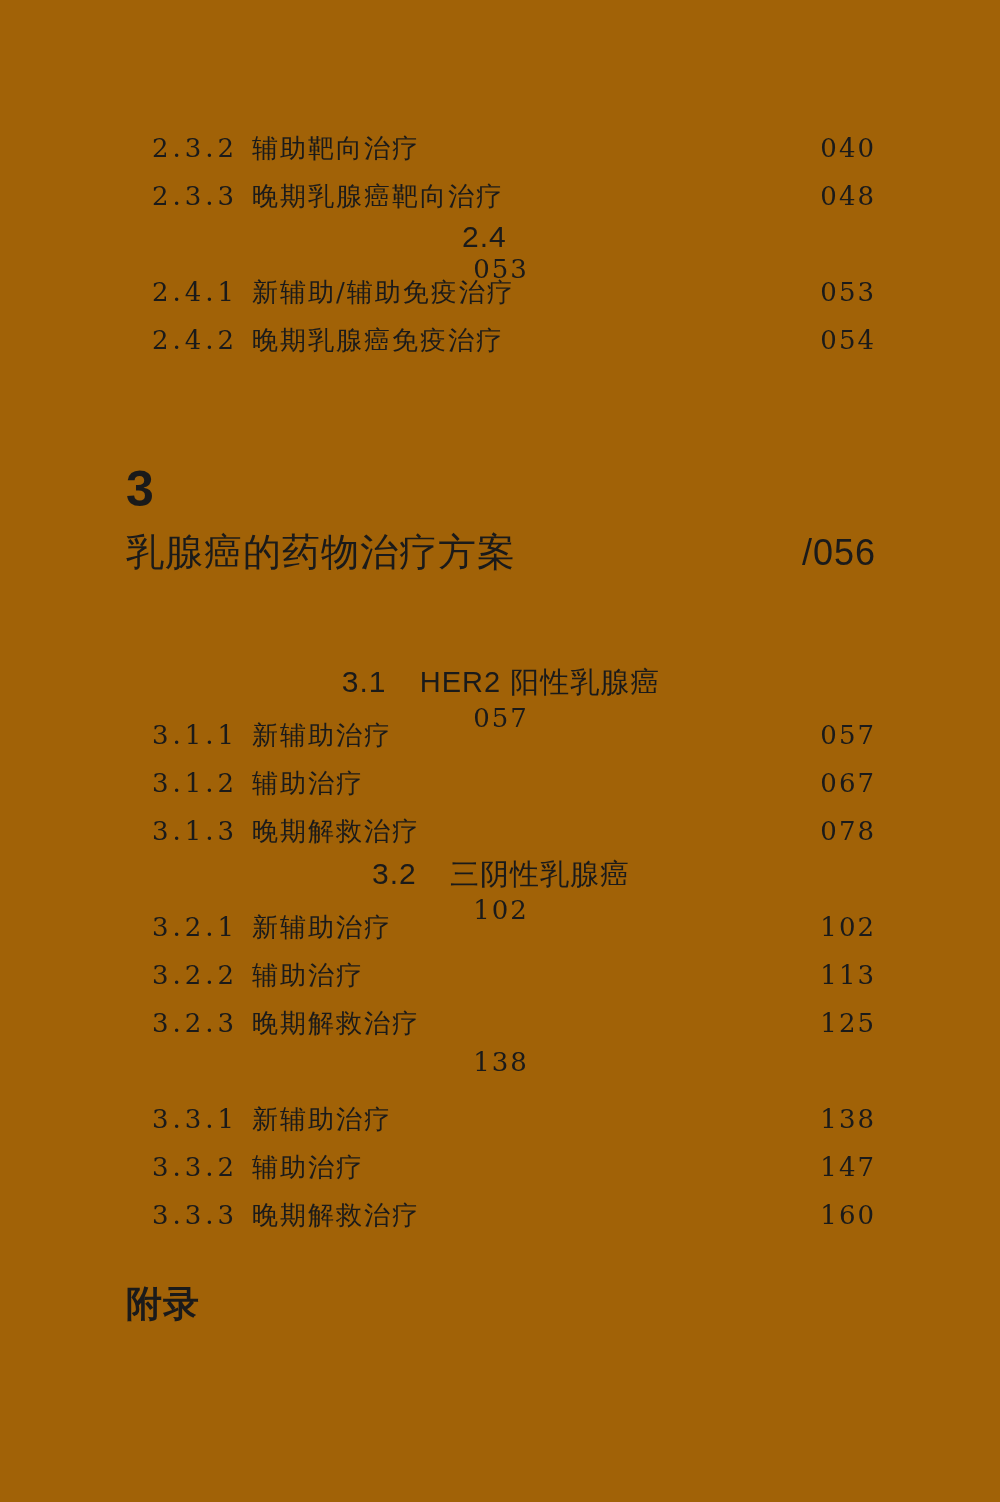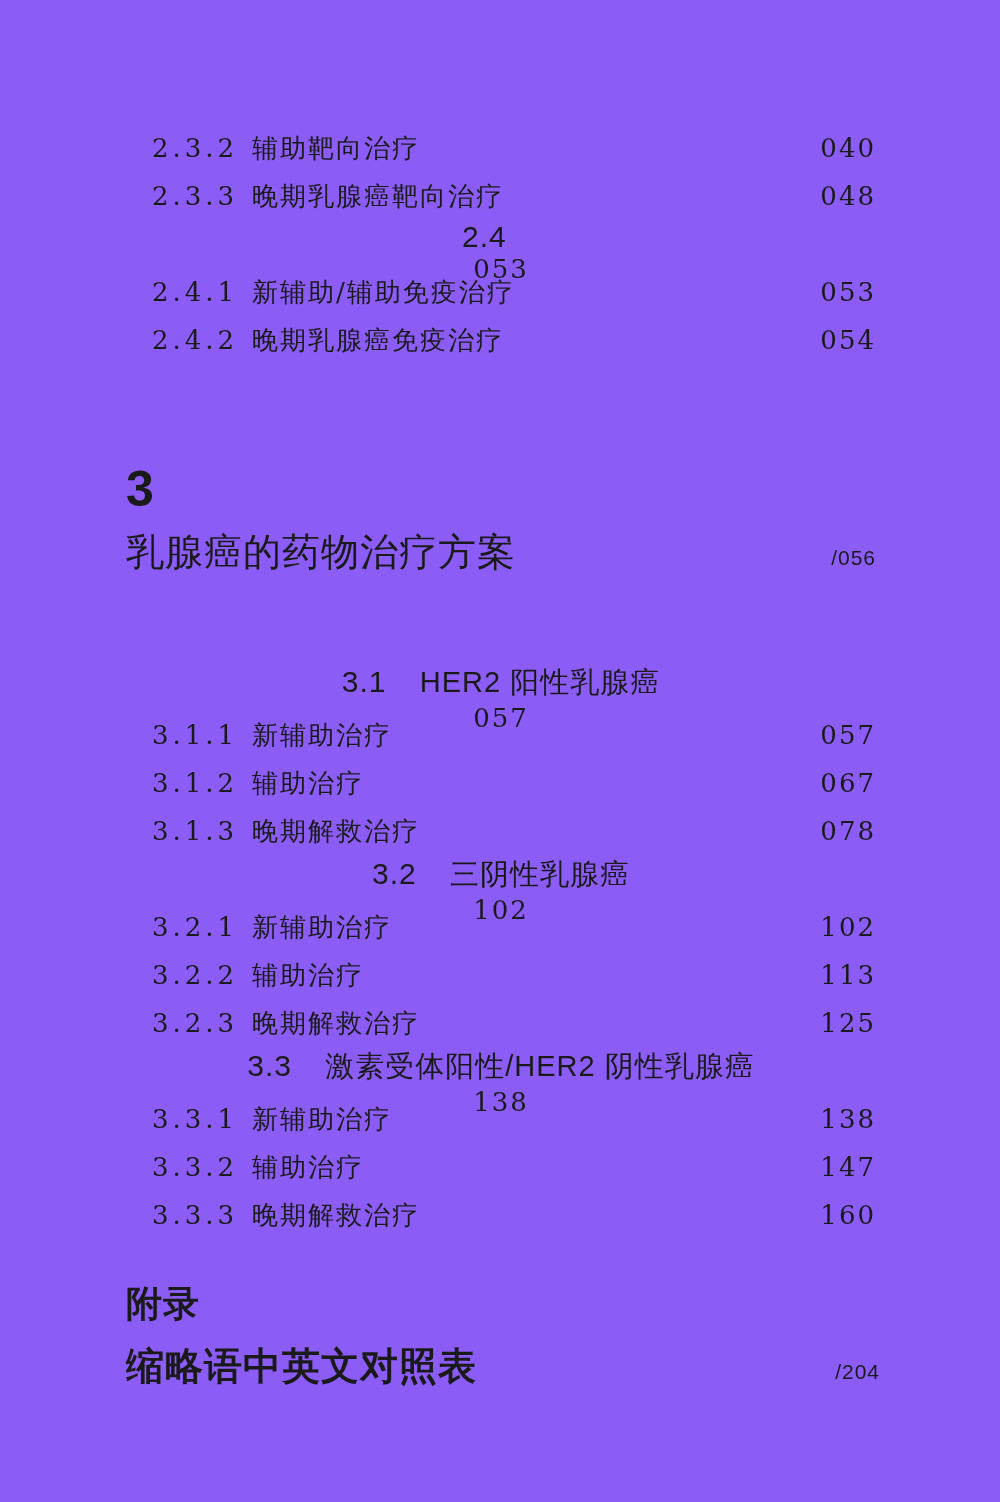--- a/index.html
+++ b/index.html
@@ -2,21 +2,21 @@
 <html><head>
 <meta charset="utf-8">
 <style>
   * { margin:0; padding:0; box-sizing:border-box; }
   html,body { background:#ffffff; }
   .page {
     position:relative;
     width:1000px;
     height:1502px;
     margin:0 auto;
-    background:#8b5cf6;
+    background:#a16207;
     color:#1a1a1a;
     overflow:hidden;
     font-family:"Liberation Sans", sans-serif;
   }
 
   
   .toc-list { width:100%; }
   .toc-list.first { padding-top:124px; }
   .toc-row {
     height:48px;
@@ -79,21 +79,21 @@
     align-items:baseline;
     justify-content:space-between;
     line-height:1.3;
   }
   .ch-title {
     font-size:38px;
     font-weight:400;
     letter-spacing:1px;
   }
   .ch-page {
-    font-size:21px;
+    font-size:36px;
     font-weight:400;
     letter-spacing:1px;
   }
 
   .toc-list.second { margin-top:86px; }
 
   
   .appendix {
     margin-top:40px;
     padding-left:126px;
@@ -219,24 +219,20 @@
     <span class="entry-page">113</span>
   </div>
       <div class="toc-row level3">
     <span class="entry-left">
       <span class="entry-num">3.2.3</span>
       <span class="entry-label">晚期解救治疗</span>
     </span>
     <span class="entry-page">125</span>
   </div>
       <div class="toc-row level2">
-    <span class="entry-left">
-      <span class="entry-num">3.3</span>
-      <span class="entry-label">激素受体阳性/HER2 阴性乳腺癌</span>
-    </span>
     <span class="entry-page">138</span>
   </div>
       <div class="toc-row level3">
     <span class="entry-left">
       <span class="entry-num">3.3.1</span>
       <span class="entry-label">新辅助治疗</span>
     </span>
     <span class="entry-page">138</span>
   </div>
       <div class="toc-row level3">
@@ -250,19 +246,15 @@
     <span class="entry-left">
       <span class="entry-num">3.3.3</span>
       <span class="entry-label">晚期解救治疗</span>
     </span>
     <span class="entry-page">160</span>
   </div>
     </div>
 
   <div class="appendix">
     <div class="appx-label">附录</div>
-    <div class="appx-title-row">
-      <span class="appx-title">缩略语中英文对照表</span>
-      <span class="ch-page">/204</span>
-    </div>
   </div>
 
 </div>
 
 </body></html>

